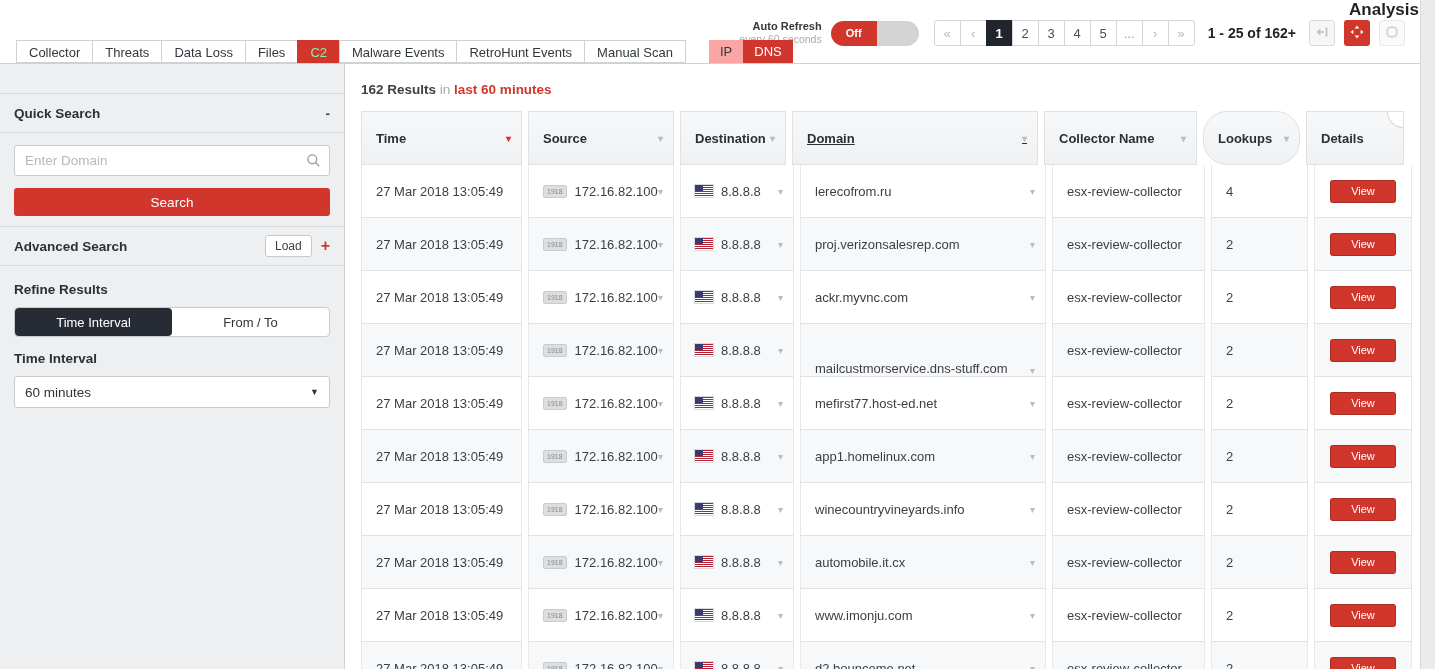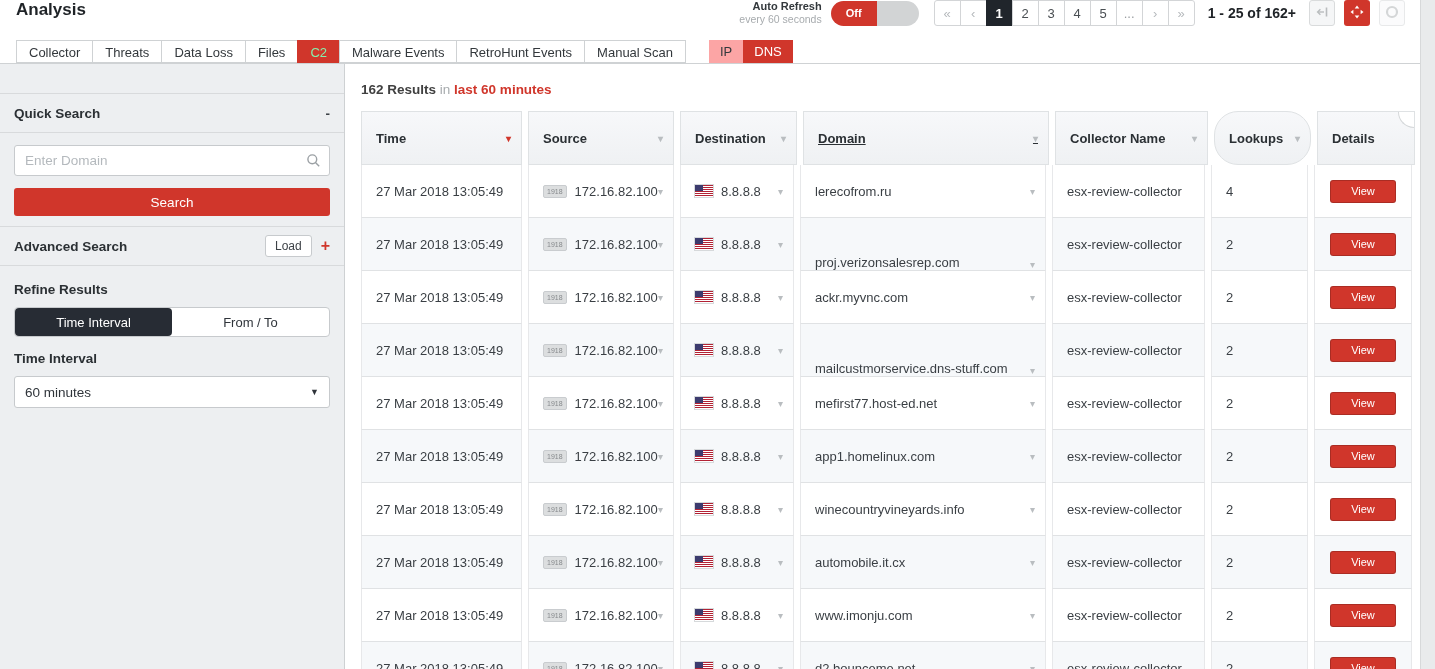--- a/index.html
+++ b/index.html
@@ -1,21 +1,21 @@
 <!DOCTYPE html>
 <html style="--accent: #d0362b; --dark: #20252b;"><head>
 <meta charset="utf-8">
 <style>
   :root { --accent:#d0362b; --dark:#20252b; }
   * { margin:0; padding:0; }
   body { font-family:"Liberation Sans", sans-serif; background:#fff; }
   .page { position:relative; width:1435px; height:669px; overflow:hidden; background:#fff; color:#3a3f44; font-size:13px; }
 
   
-  .topbar { position:absolute; top:0; left:0; right:0; height:40px; display:flex; align-items:flex-start; padding:0 16px; box-sizing:border-box; }
+  .topbar { position:absolute; top:0; left:0; right:0; height:40px; display:flex; align-items:flex-end; padding:0 16px; box-sizing:border-box;flex-direction:column; }
   .title { font-size:17px; font-weight:bold; color:#1f2327; }
   .topbar-right { margin-left:auto; display:flex; align-items:center; gap:9px; padding-right:14px; }
   .ar-text { text-align:right; line-height:1.2; }
   .ar-label { font-size:11px; font-weight:bold; color:#33383c; }
   .ar-sub { font-size:10.5px; color:#a7abae; }
   .toggle { width:88px; height:25px; border-radius:13px; overflow:hidden; display:flex; cursor:pointer; }
   .toggle-on { width:46px; background:var(--accent); color:#fff; font-size:11px; font-weight:bold; display:flex; align-items:center; justify-content:center; }
   .toggle-knob { flex:1; background:#d2d4d5; }
   .pager { display:flex; margin-left:6px; }
   .pbtn { min-width:27px; height:26px; box-sizing:border-box; border:1px solid #d3d5d7; margin-left:-1px; background:#fff; display:flex; align-items:center; justify-content:center; font-size:13px; color:#4a4f53; padding:0 6px; cursor:pointer; }
@@ -216,21 +216,21 @@
       <div class="tableWrap">
         <div class="thead" id="thead">
             <div class="th" style="width: 161px;">
               <span>Time</span>
               <span class="hcaret red">▾</span>
             </div>
             <div class="th" style="width: 146px;">
               <span>Source</span>
               <span class="hcaret">▾</span>
             </div>
-            <div class="th" style="width: 117px;">
+            <div class="th" style="width: 106px;">
               <span>Destination</span>
               <span class="hcaret">▾</span>
             </div>
             <div class="th" style="width: 246px; text-decoration: underline;">
               <span>Domain</span>
               <span class="hcaret">▾</span>
             </div>
             <div class="th" style="width: 153px;">
               <span>Collector Name</span>
               <span class="hcaret">▾</span>
@@ -284,21 +284,21 @@
                 <span>172.16.82.100</span>
                 <span class="cell-caret">▾</span>
               </div>
               <div class="td" style="width: 114px;">
                 <div class="flag">
                   <div class="canton"></div>
                 </div>
                 <span>8.8.8.8</span>
                 <span class="cell-caret">▾</span>
               </div>
-              <div class="td" style="width: 246px; align-items: flex-end;">
+              <div class="td" style="width: 246px;">
                 <span>proj.verizonsalesrep.com</span>
                 <span class="cell-caret">▾</span>
               </div>
               <div class="td" style="width: 153px;">
                 <span>esx-review-collector</span>
               </div>
               <div class="td" style="width: 97px;">
                 <span>2</span>
               </div>
               <div class="td details" style="width: 98px;">

